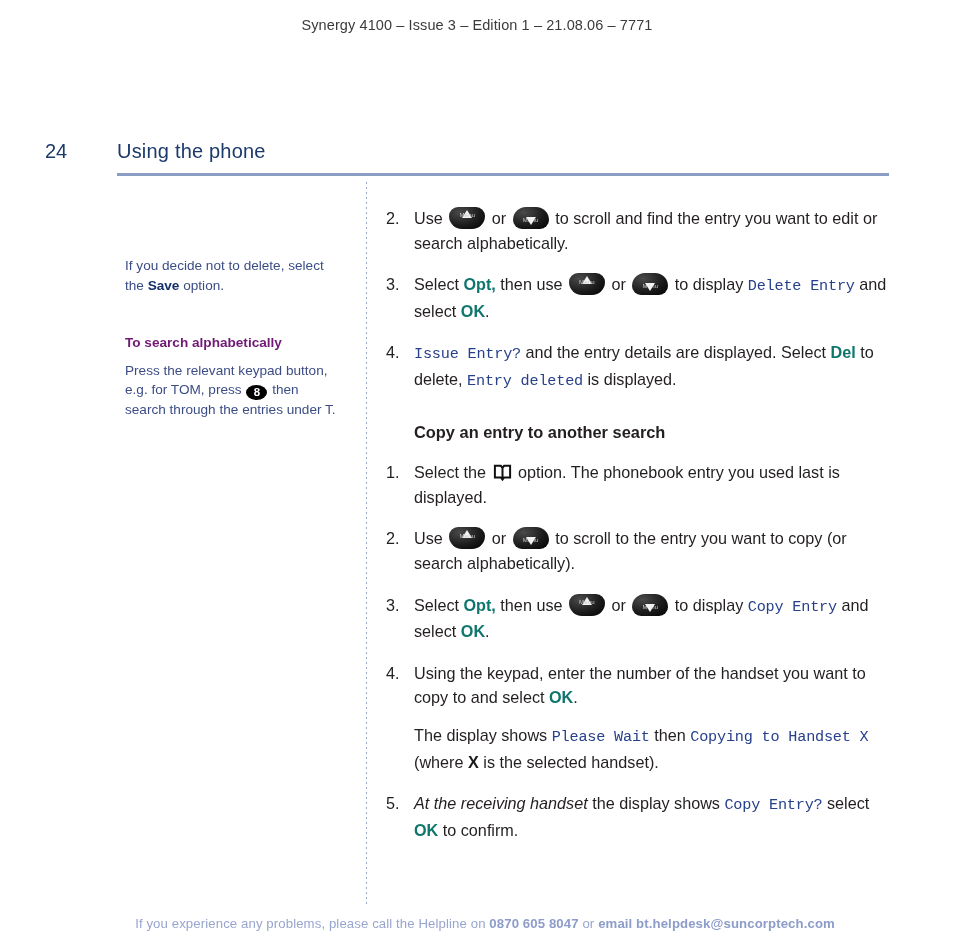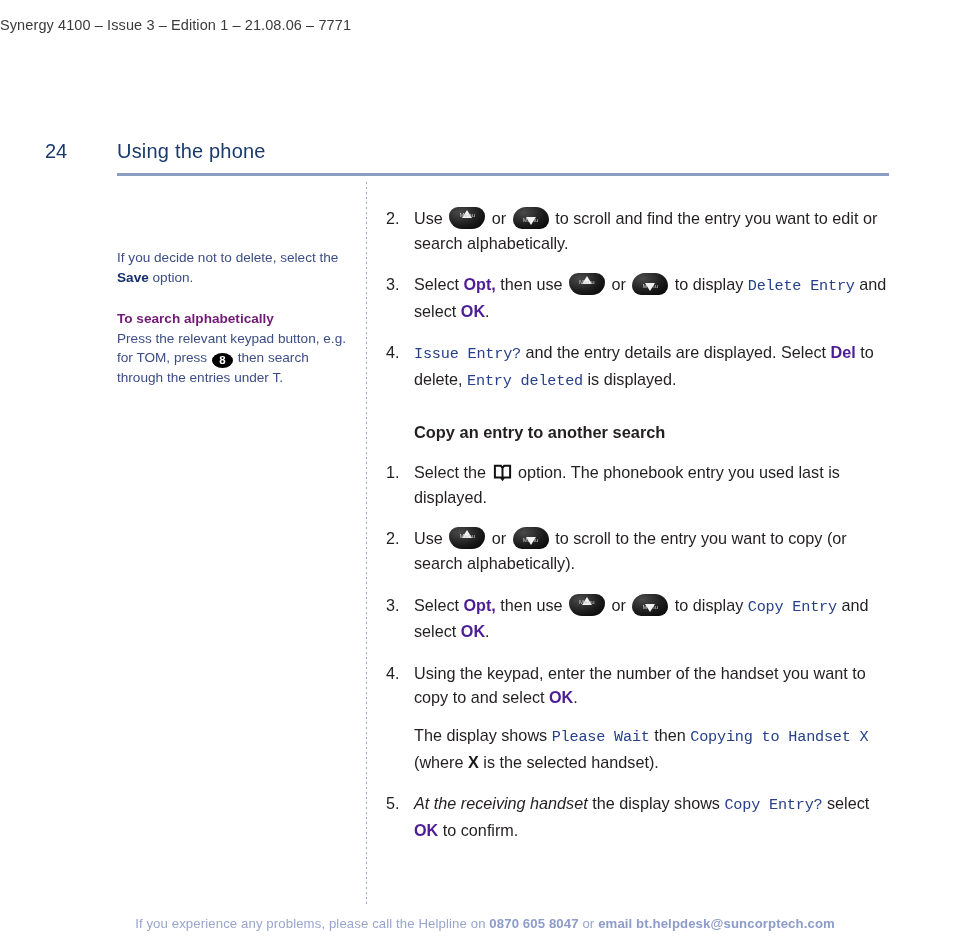--- a/index.html
+++ b/index.html
@@ -15,20 +15,21 @@
     color: #231f20;
     overflow: hidden;
   }
 
   
   .doc-header {
     position: absolute;
     top: 17px;
     left: 0;
     width: 954px;
+    text-align: center;
     font-size: 14.5px;
     color: #3b3b3b;
     letter-spacing: 0.1px;
   }
 
   
   .title-row {
     position: absolute;
     top: 140px;
     left: 0;
@@ -76,21 +77,21 @@
   
   .sidebar {
     position: absolute;
     left: 117px;
     top: 248px;
     width: 232px;
     font-size: 13.6px;
     line-height: 19.5px;
     color: #3c4d86;
   }
-  .sidebar p { margin: 0; }
+  .sidebar p { margin: 8px; }
   .sidebar .gap { height: 22px; }
   .sb-strong { font-weight: bold; color: #14306b; }
   .sb-head {
     font-weight: bold;
     color: #701a75;
     font-size: 13.6px;
   }
 
   
   .key-oval {
@@ -144,21 +145,21 @@
   }
   .section-head {
     padding-left: 28px;
     font-weight: bold;
     font-size: 16.4px;
     color: #231f20;
     margin-top: 26px;
     margin-bottom: 16px;
   }
 
-  .b-navy { font-weight: bold; color: #4c1d95; }
+  .b-navy { font-weight: bold; color: #0f766e; }
   .b-dark { font-weight: bold; color: #1a1a1a; }
   .ital { font-style: italic; }
 
   
   .lcd {
     font-family: Liberation Mono, monospace;
     color: #27408b;
     font-size: 15.2px;
     letter-spacing: -0.2px;
     font-weight: normal;

